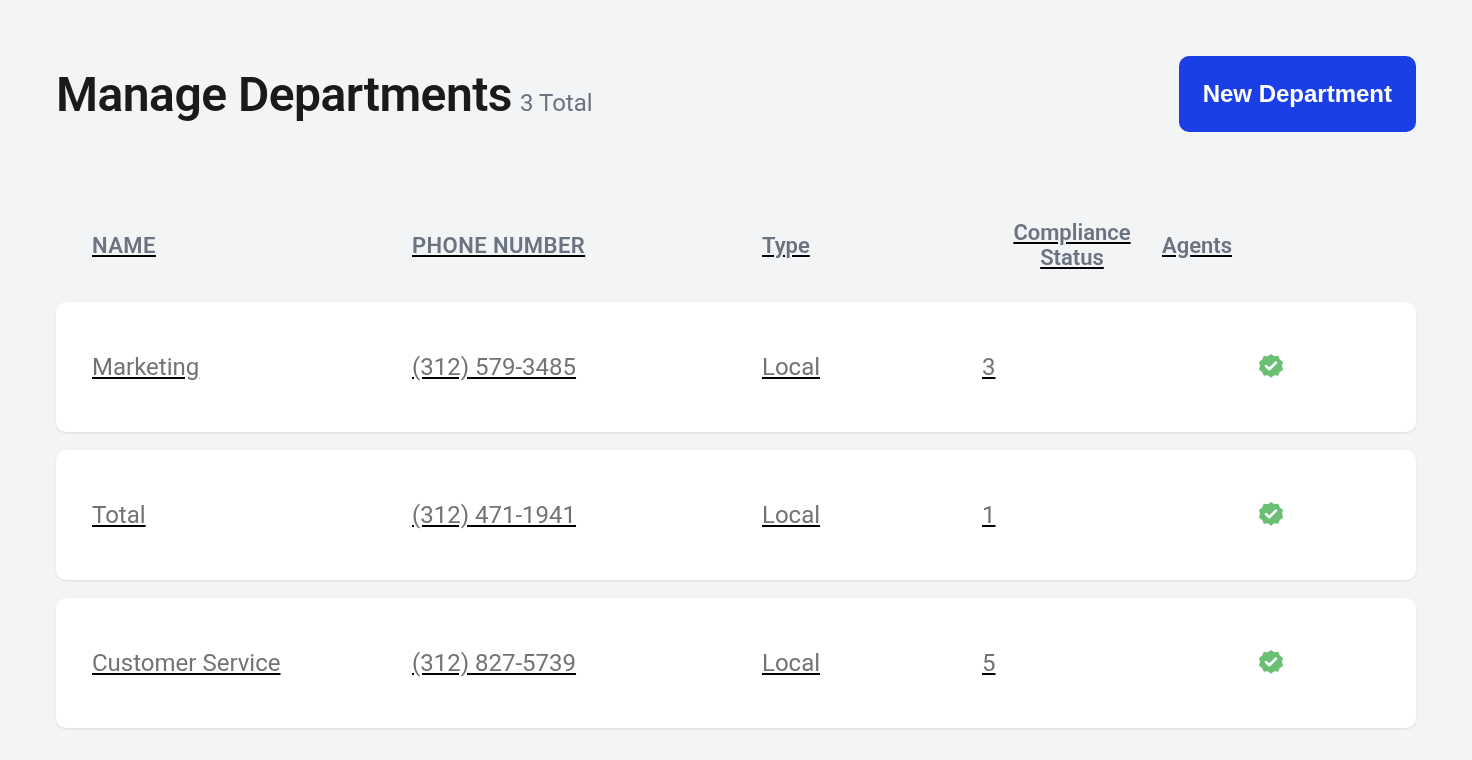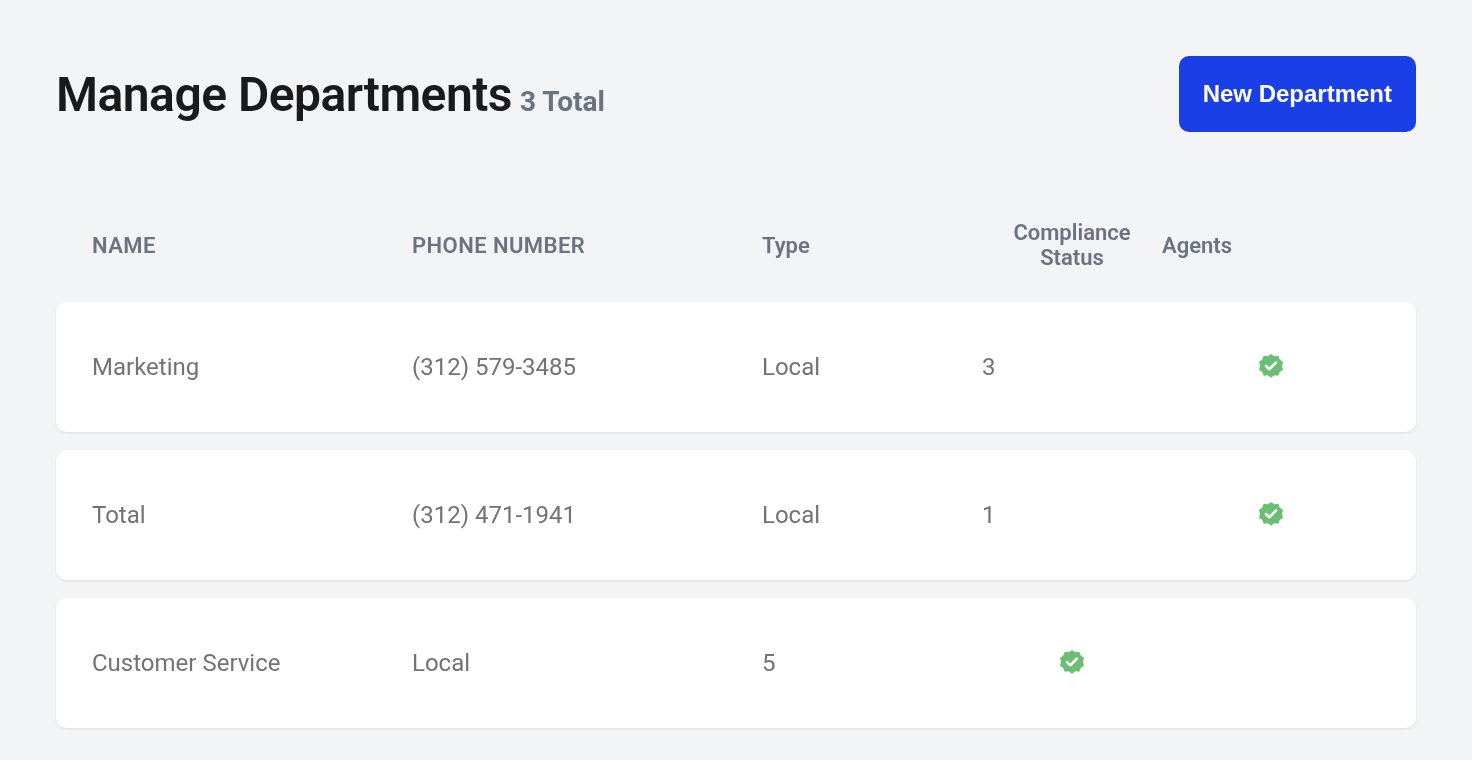--- a/index.html
+++ b/index.html
@@ -25,36 +25,37 @@
       align-items: baseline;
       gap: 8px;
     }
     .page-title {
       font-size: 48px;
       font-weight: 600;
       color: #1a1a1a;
       letter-spacing: -0.5px;
     }
     .count-label {
-      font-size: 28px;
+      font-size: 24px;
       color: #6b7280;
-      font-weight: 700;
+      font-weight: 400;
     }
     .new-btn {
       background: #1a3fe6;
       color: #ffffff;
       border: none;
       border-radius: 10px;
       padding: 24px 24px;
       font-size: 24px;
       font-weight: 600;
       cursor: pointer;
     }
     .table-container {
       width: 100%;
+      text-decoration: underline;
     }
     .table-header {
       display: grid;
       grid-template-columns: 320px 350px 220px 180px 1fr;
       padding: 0 36px 32px 36px;
       align-items: center;
     }
     .th {
       font-size: 22px;
       font-weight: 600;
@@ -138,20 +139,21 @@
         <svg viewBox="0 0 24 24" fill="none">
           <path d="M12 1.5 L14.6 3.4 L17.8 3.0 L19.0 6.0 L21.6 7.9 L20.8 11 L21.6 14.1 L19.0 16.0 L17.8 19.0 L14.6 18.6 L12 20.5 L9.4 18.6 L6.2 19.0 L5.0 16.0 L2.4 14.1 L3.2 11 L2.4 7.9 L5.0 6.0 L6.2 3.0 L9.4 3.4 Z" fill="#6bbf73"></path>
           <path d="M8 11.2 L10.6 13.8 L16 8.4" stroke="#ffffff" stroke-width="2" stroke-linecap="round" stroke-linejoin="round" fill="none"></path>
         </svg>
       </span>
     </div>
   </div>
 
   <div class="row">
     <div class="cell">Customer Service</div>
+    <div class="cell">(312) 827-5739</div>
     <div class="cell">Local</div>
     <div class="cell">5</div>
     <div class="cell cell-compliance">
       <span class="badge-icon">
         <svg viewBox="0 0 24 24" fill="none">
           <path d="M12 1.5 L14.6 3.4 L17.8 3.0 L19.0 6.0 L21.6 7.9 L20.8 11 L21.6 14.1 L19.0 16.0 L17.8 19.0 L14.6 18.6 L12 20.5 L9.4 18.6 L6.2 19.0 L5.0 16.0 L2.4 14.1 L3.2 11 L2.4 7.9 L5.0 6.0 L6.2 3.0 L9.4 3.4 Z" fill="#6bbf73"></path>
           <path d="M8 11.2 L10.6 13.8 L16 8.4" stroke="#ffffff" stroke-width="2" stroke-linecap="round" stroke-linejoin="round" fill="none"></path>
         </svg>
       </span>
     </div>

